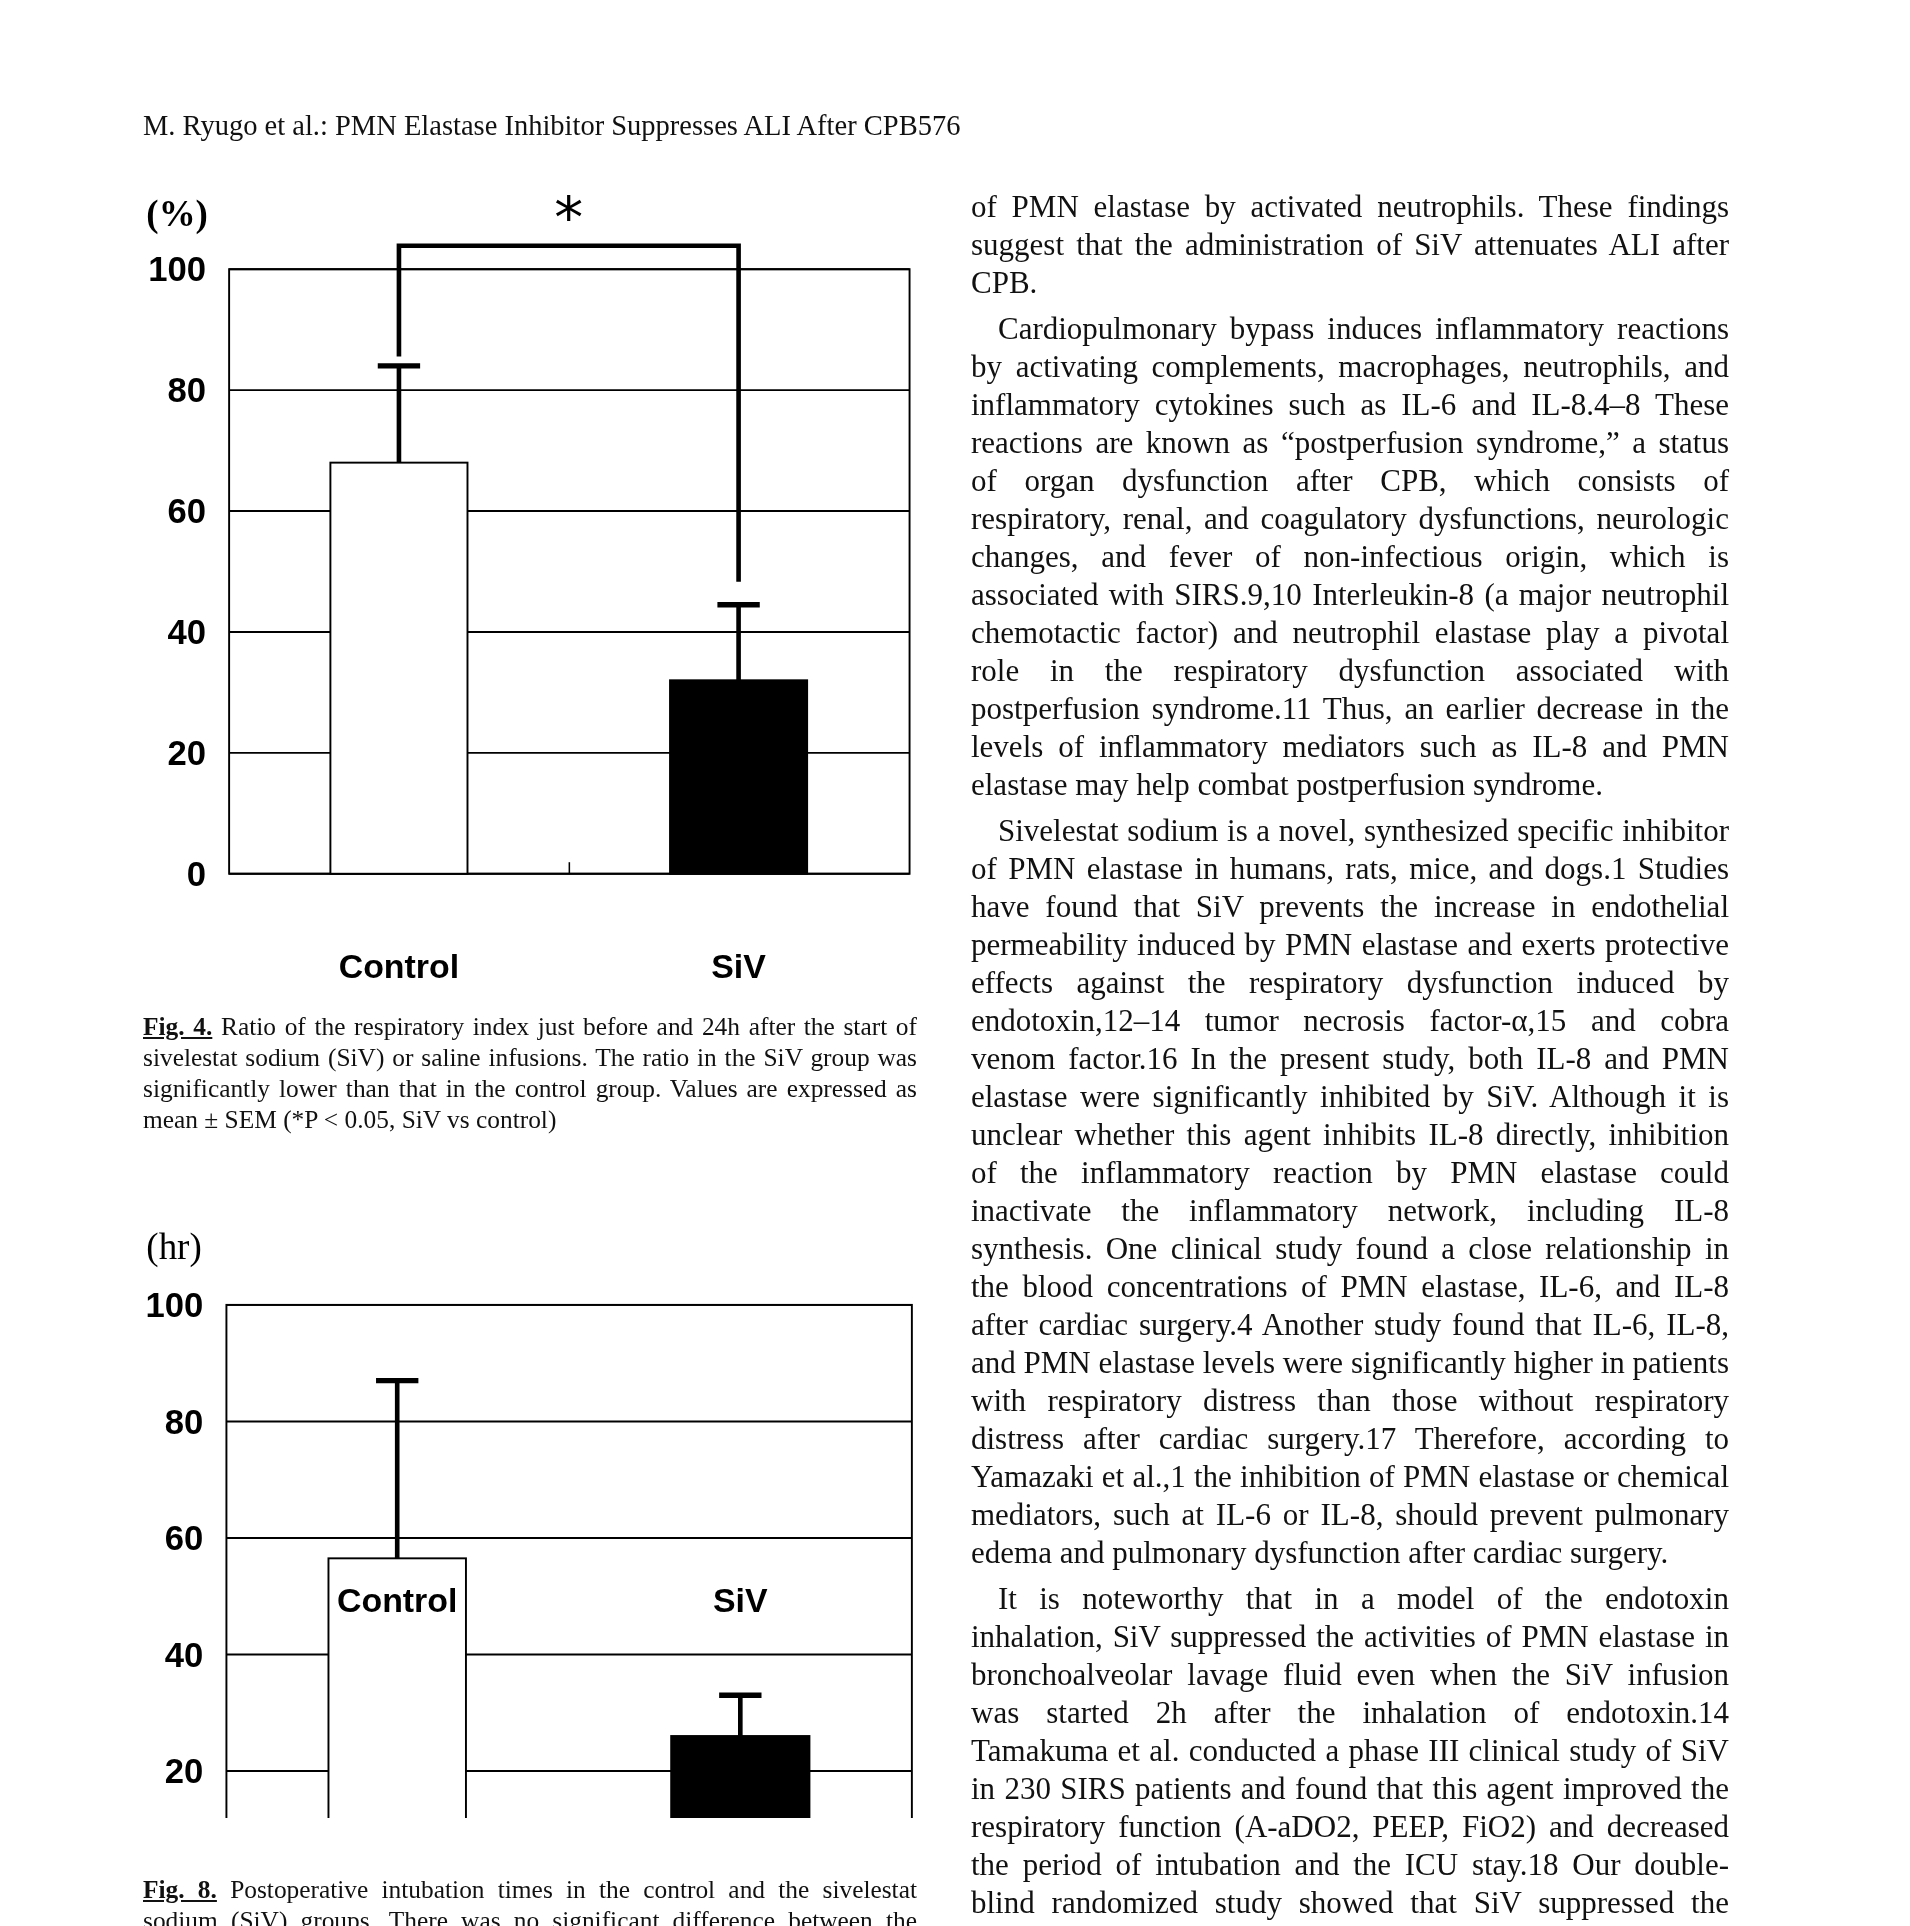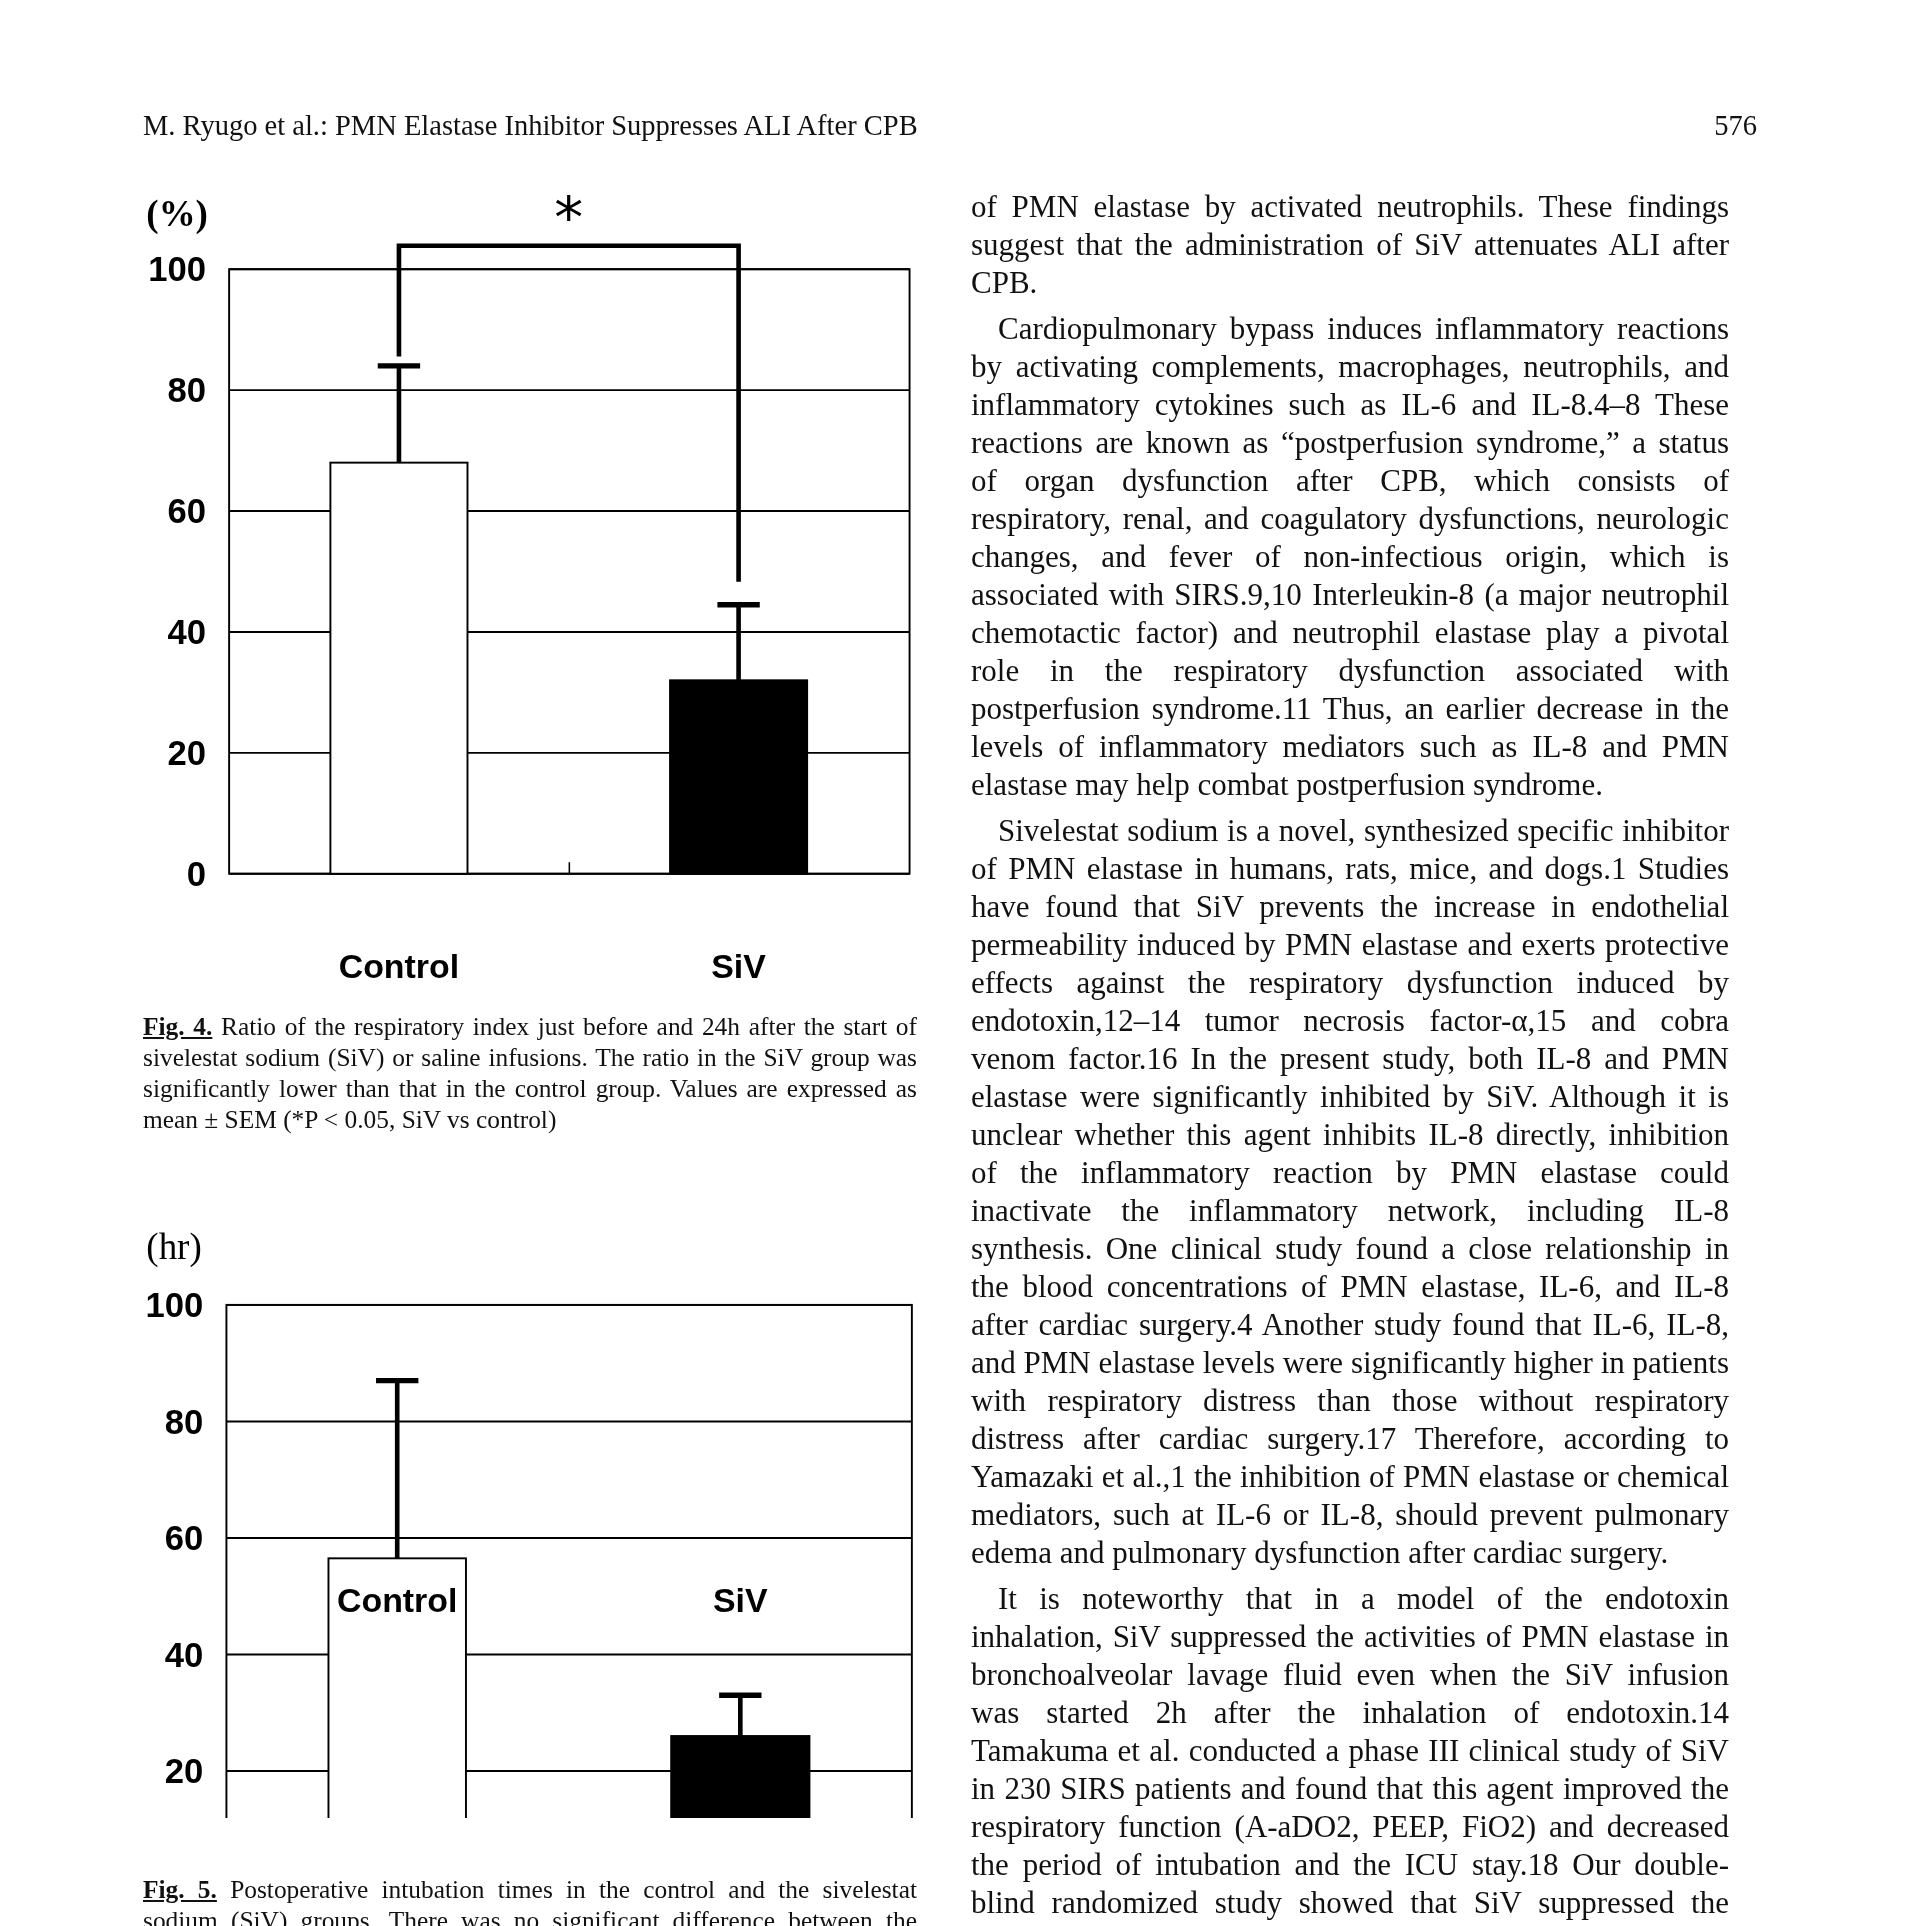--- a/index.html
+++ b/index.html
@@ -1,17 +1,17 @@
 <!DOCTYPE html>
 <html style="font-size:6.2px"><head>
 <meta charset="utf-8">
 <style>
   html, body { margin:0; padding:0; background:#ffffff; }
   body { width:1910px; height:2520px; position:relative; overflow:hidden; color:#111; font-family:"Liberation Serif","DejaVu Serif",serif; }
-  .running-head { position:absolute; top:110px; left:143px; width:1614px; font-size:28.5px; display:flex; justify-content:space-between; }
+  .running-head { position:absolute; top:110px; left:143px; width:1614px; font-size:28.5px; display:flex; justify-content:flex-start; }
   .col { position:absolute; font-size:31px; line-height:38px; text-align:justify; }
   .col p { margin:8px; }
   .col p.indent { text-indent:27px; }
   .right-col { left:963px; top:180px; width:774px; }
   .caption { position:absolute; left:143px; width:774px; font-size:25.4px; line-height:31px; text-align:justify; }
   .caption b { font-weight:bold;text-decoration:underline; }
   .chart { position:absolute; }
   .chart svg text.tick { font-family:"Liberation Sans","DejaVu Sans",sans-serif; font-weight:bold; font-size:90px; }
   .chart svg text.cat { font-family:"Liberation Sans","DejaVu Sans",sans-serif; font-weight:bold; font-size:88px; }
   .chart svg text.unit { font-family:"Liberation Serif","DejaVu Serif",serif; font-size:96px; }
@@ -81,21 +81,21 @@
       <rect x="853" y="1026.1550000000002" width="357" height="854.8449999999998" fill="#ffffff" stroke="#000" stroke-width="5"></rect>
       <text x="1031.5" y="1165" text-anchor="middle" class="cat">Control</text>
       <line x1="1922.5" x2="1922.5" y1="1381.71" y2="1487.62" stroke="#000" stroke-width="12"></line>
       <line x1="1867.5" x2="1977.5" y1="1381.71" y2="1381.71" stroke="#000" stroke-width="14"></line>
       <rect x="1743" y="1487.62" width="359" height="393.3800000000001" fill="#000000" stroke="#000" stroke-width="5"></rect>
       <text x="1922.5" y="1165" text-anchor="middle" class="cat">SiV</text>
     </svg>
 </div>
 
 <div class="caption" style="top:1874px;">
-  <b>Fig. 5.</b>
+  <b>Fig. 8.</b>
   <span>Postoperative intubation times in the control and the sivelestat sodium (SiV) groups. There was no significant difference between the groups, although the times were shorter in the SiV group than in the control group</span>
 </div>
 
 <div class="col right-col">
   <p>of PMN elastase by activated neutrophils. These findings suggest that the administration of SiV attenuates ALI after CPB.</p>
   <p class="indent">Cardiopulmonary bypass induces inflammatory reactions by activating complements, macrophages, neutrophils, and inflammatory cytokines such as IL-6 and IL-8.4–8 These reactions are known as “postperfusion syndrome,” a status of organ dysfunction after CPB, which consists of respiratory, renal, and coagulatory dysfunctions, neurologic changes, and fever of non-infectious origin, which is associated with SIRS.9,10 Interleukin-8 (a major neutrophil chemotactic factor) and neutrophil elastase play a pivotal role in the respiratory dysfunction associated with postperfusion syndrome.11 Thus, an earlier decrease in the levels of inflammatory mediators such as IL-8 and PMN elastase may help combat postperfusion syndrome.</p>
   <p class="indent">Sivelestat sodium is a novel, synthesized specific inhibitor of PMN elastase in humans, rats, mice, and dogs.1 Studies have found that SiV prevents the increase in endothelial permeability induced by PMN elastase and exerts protective effects against the respiratory dysfunction induced by endotoxin,12–14 tumor necrosis factor-α,15 and cobra venom factor.16 In the present study, both IL-8 and PMN elastase were significantly inhibited by SiV. Although it is unclear whether this agent inhibits IL-8 directly, inhibition of the inflammatory reaction by PMN elastase could inactivate the inflammatory network, including IL-8 synthesis. One clinical study found a close relationship in the blood concentrations of PMN elastase, IL-6, and IL-8 after cardiac surgery.4 Another study found that IL-6, IL-8, and PMN elastase levels were significantly higher in patients with respiratory distress than those without respiratory distress after cardiac surgery.17 Therefore, according to Yamazaki et al.,1 the inhibition of PMN elastase or chemical mediators, such at IL-6 or IL-8, should prevent pulmonary edema and pulmonary dysfunction after cardiac surgery.</p>
   <p class="indent">It is noteworthy that in a model of the endotoxin inhalation, SiV suppressed the activities of PMN elastase in bronchoalveolar lavage fluid even when the SiV infusion was started 2h after the inhalation of endotoxin.14 Tamakuma et al. conducted a phase III clinical study of SiV in 230 SIRS patients and found that this agent improved the respiratory function (A-aDO2, PEEP, FiO2) and decreased the period of intubation and the ICU stay.18 Our double-blind randomized study showed that SiV suppressed the production of IL-8 and PMN elastase and improved the respiratory data (PaO2/FiO2 and respiratory index), although the period of intubation and ICU stay were not reduced (data not shown). These results may be attributed to several limitations such as the small number of patients and the clinical measurements done. Moreover, it is worthwhile</p>
 </div>
 

